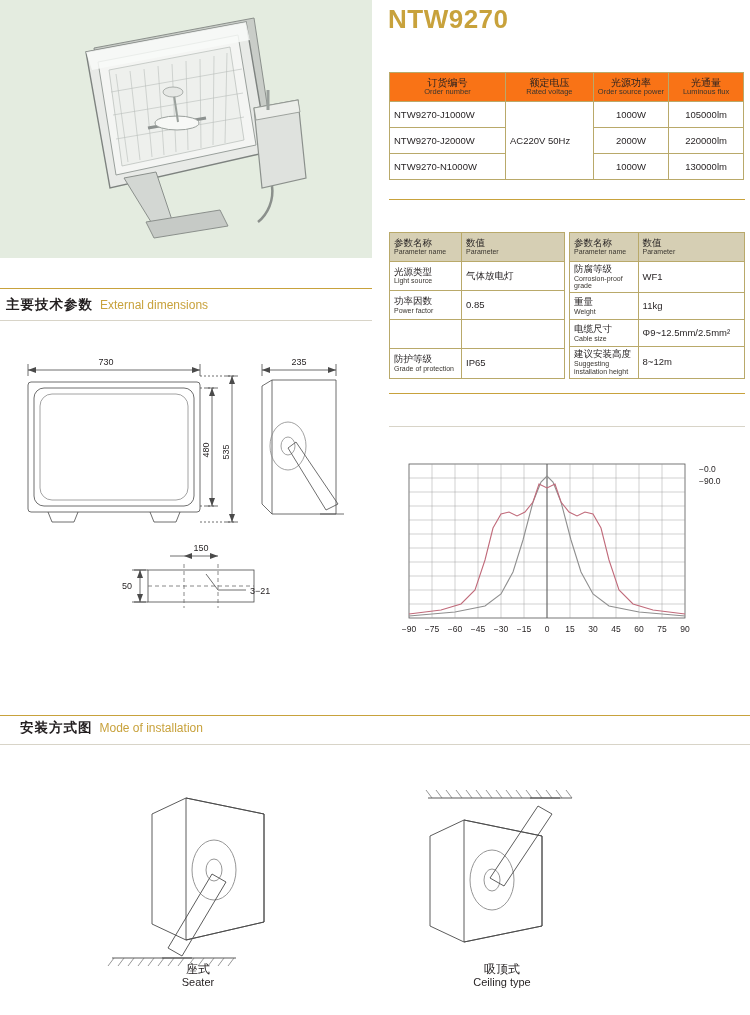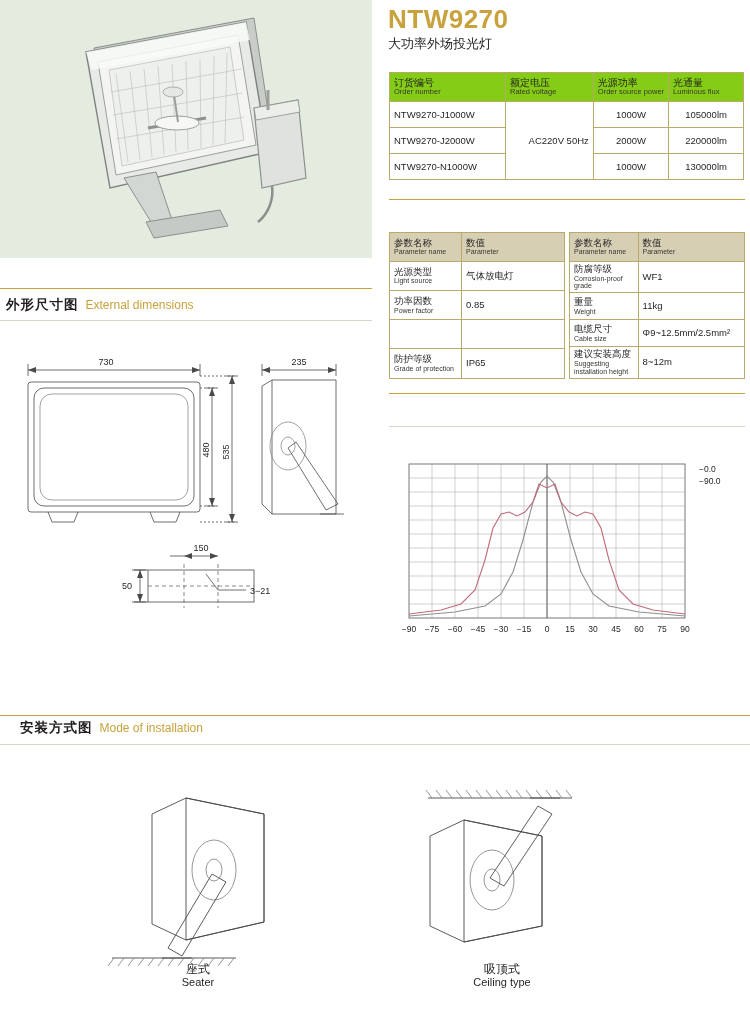--- a/index.html
+++ b/index.html
@@ -71,33 +71,33 @@
     padding: 2px 4px;
     vertical-align: middle;
   }
   .order-table {
     position: absolute;
     left: 389px;
     top: 72px;
     width: 355px;
   }
   .order-table th {
-    background: #84cc16;
+    background: #f97316;
     font-weight: normal;
-    text-align: left;
+    text-align: center;
     line-height: 1.15;
     height: 24px;
   }
   .order-table td {
     height: 21px;
   }
   .hdr-cn { font-size: 10px; display: block; }
   .hdr-en { font-size: 7.5px; display: block; color: #3a3630; }
   .col-order { width: 120px; }
-  .col-volt { width: 88px; text-align: right; }
+  .col-volt { width: 88px; text-align: left; }
   .col-power { width: 74px; text-align: center; }
   .col-flux { width: 71px; text-align: center; }
 
   
   .sec-head {
     position: absolute;
     font-size: 0;
     white-space: nowrap;
   }
   .sec-head .cn {
@@ -237,21 +237,20 @@
         <polygon points="248,108 292,100 294,112 250,120" fill="#eceeea" stroke="#8b908c" stroke-width="0.8"></polygon>
         <line x1="262" y1="90" x2="262" y2="110" stroke="#9aa09c" stroke-width="3"></line>
 
         <path d="M266,186 C268,200 262,214 252,222" fill="none" stroke="#8b908c" stroke-width="2.5"></path>
       </g>
     </svg>
   </div>
 
   <div class="title-block">
     <div class="model-title">NTW9270</div>
-    <div class="title-cn">大功率外场投光灯</div>
   </div>
 
   <table class="grid order-table">
     <thead>
       <tr>
         <th class="col-order">
           <span class="hdr-cn">订货编号</span>
           <span class="hdr-en">Order number</span>
         </th>
         <th class="col-volt">
@@ -377,21 +376,21 @@
             <span class="tiny">Suggesting installation height</span>
           </td>
           <td>8~12m</td>
         </tr>
       </tbody>
     </table>
   </div>
 
   <div class="rule" style="left:0px; top:288px; width:372px;"></div>
   <div class="sec-head" style="left:6px; top:296px;">
-    <span class="cn">外形尺寸图</span><span class="en">External dimensions</span>
+    <span class="cn">主要技术参数</span><span class="en">External dimensions</span>
   </div>
   <div class="rule thin" style="left:0px; top:320px; width:372px;"></div>
 
   <div class="dims-area">
     <svg width="372" height="340" viewBox="0 0 372 340">
       <g stroke="#4a4a4a" fill="none" stroke-width="0.8">
 
         <rect x="28" y="54" width="172" height="130" rx="3" ry="3"></rect>
         <rect x="34" y="60" width="160" height="118" rx="10" ry="10"></rect>
         <rect x="40" y="66" width="148" height="106" rx="12" ry="12" stroke="#8a8a8a"></rect>

